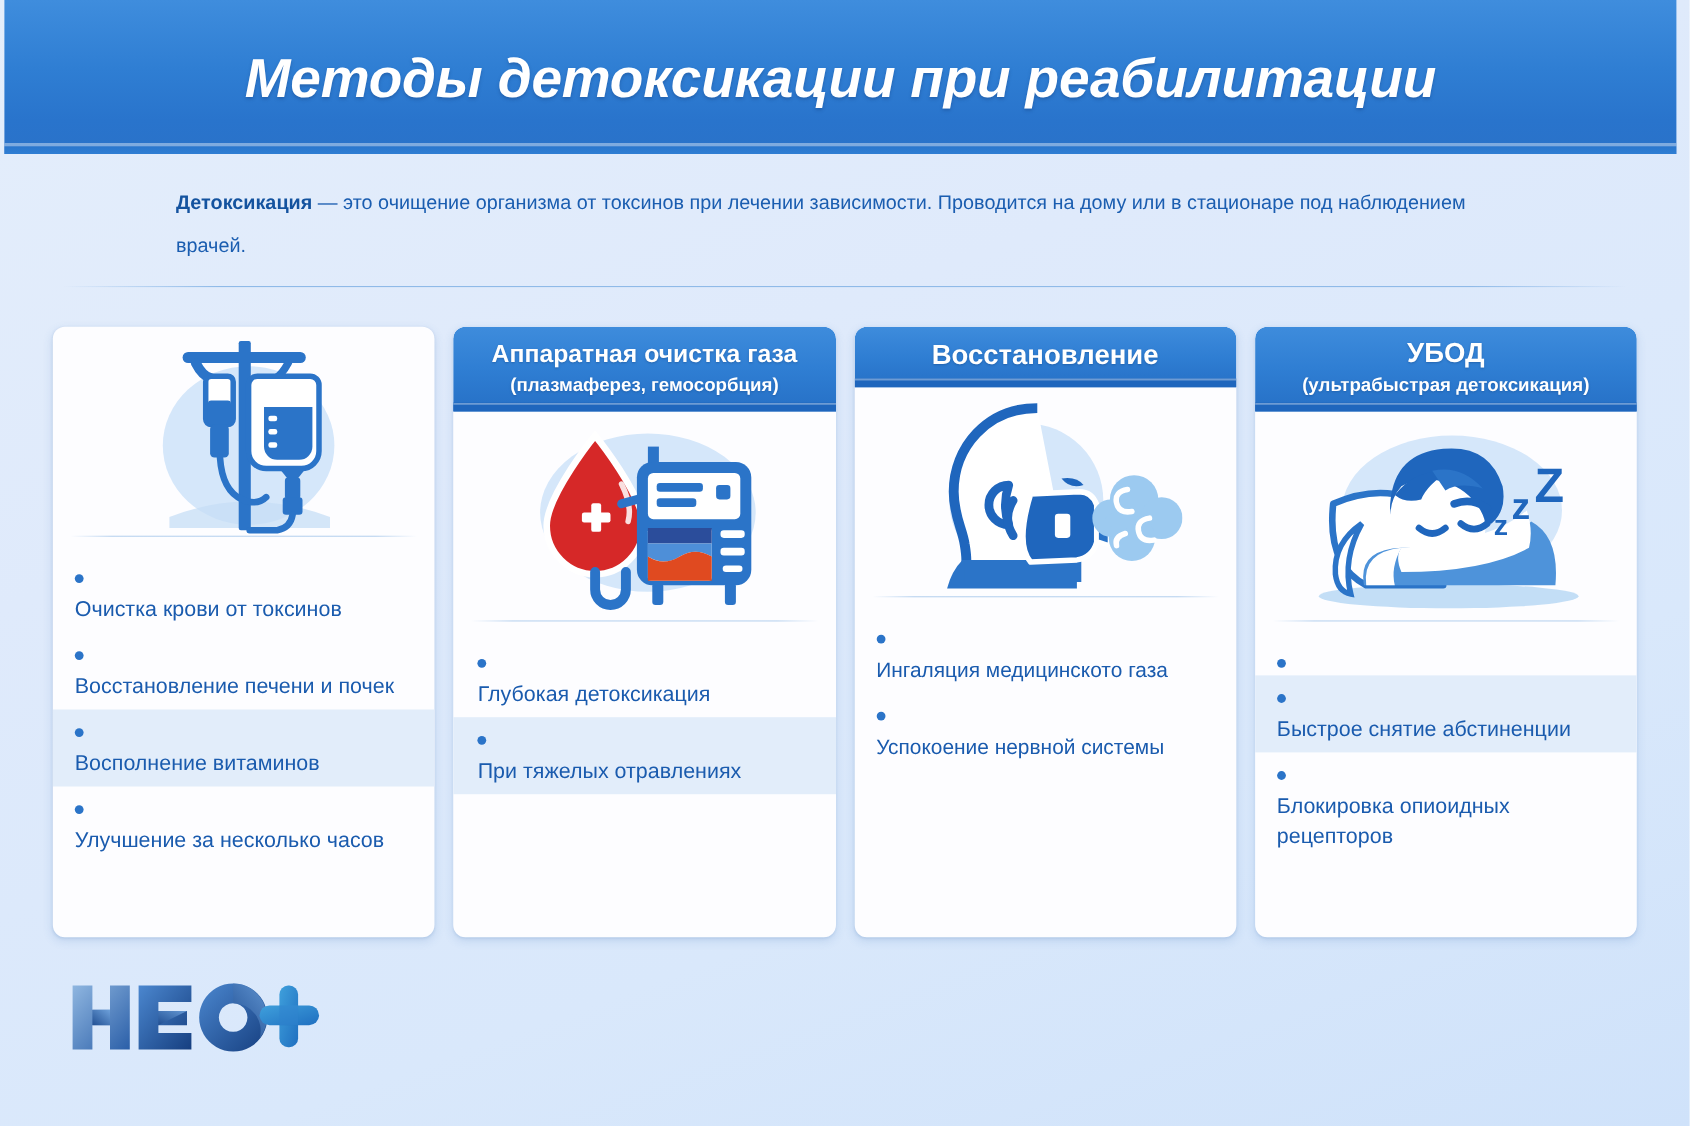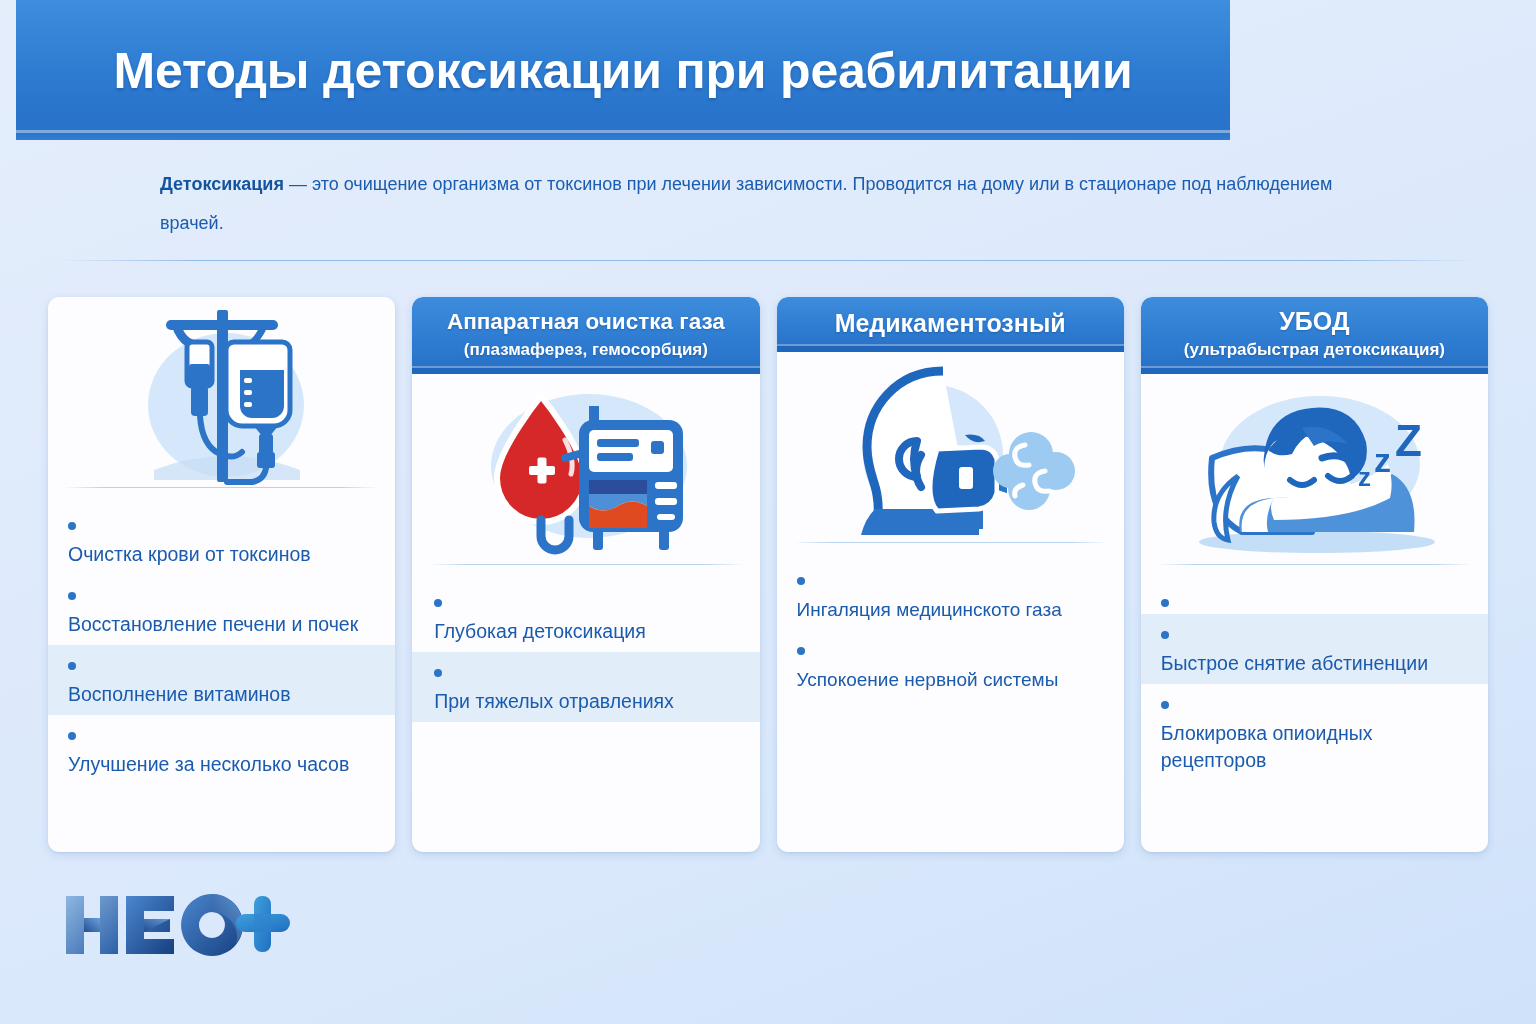--- a/index.html
+++ b/index.html
@@ -13,25 +13,26 @@
 
   body {
     font-family: "Liberation Sans", "DejaVu Sans", sans-serif;
     background: linear-gradient(160deg, #e4eefb 0%, #dfeafb 35%, #d9e8fb 70%, #cfe2fa 100%);
     position: relative;
   }
 
   
   .header {
     position: absolute;
-    left: 16px; top: 0;
-    width: 1214px;
+    left: 4px; top: 0;
+    width: 1520px;
     height: 140px;
     background: linear-gradient(180deg, #3f8ddd 0%, #2f7ed3 45%, #2974cc 78%, #2a72c9 100%);
     overflow: hidden;
+    font-style: italic;
   }
   .header::after {
     content: "";
     position: absolute;
     left: 0; bottom: 7px;
     width: 100%; height: 3px;
     background: rgba(255,255,255,0.40);
   }
   .header::before {
     content: "";
@@ -298,21 +299,21 @@
       </li>
       <li class="bullet hl">
         <span class="dot"></span>
         <span class="txt">При тяжелых отравлениях</span>
       </li>
     </ul>
   </div>
 
   <div class="card c3">
     <div class="card-head">
-      <div class="card-title">Медикаментозный</div>
+      <div class="card-title">Восстановление</div>
     </div>
 
     <div class="card-icon">
       <svg width="250" height="180" viewBox="0 0 250 180">
         <circle cx="108" cy="96" r="70" fill="#d5e7fa"></circle>
 
         <path d="M118 12 C72 12 42 48 42 88 c0 22 8 34 10 48 c2 12 2 18 0 28 l0 6 l66 0
                  l0 -24 c0 -6 6 -10 14 -10 l10 0" fill="#ffffff" stroke="#1f66bd" stroke-width="9" stroke-linejoin="round"></path>
 
         <path d="M50 150 q-10 10 -14 26 l118 0 l0 -26 z" fill="#2b74c8"></path>

